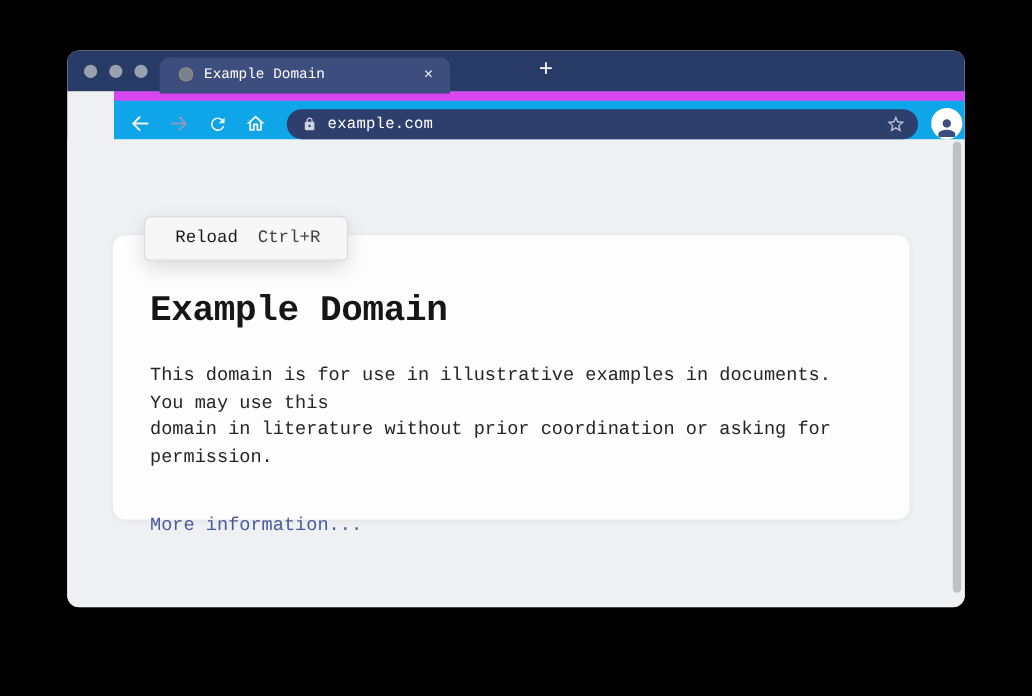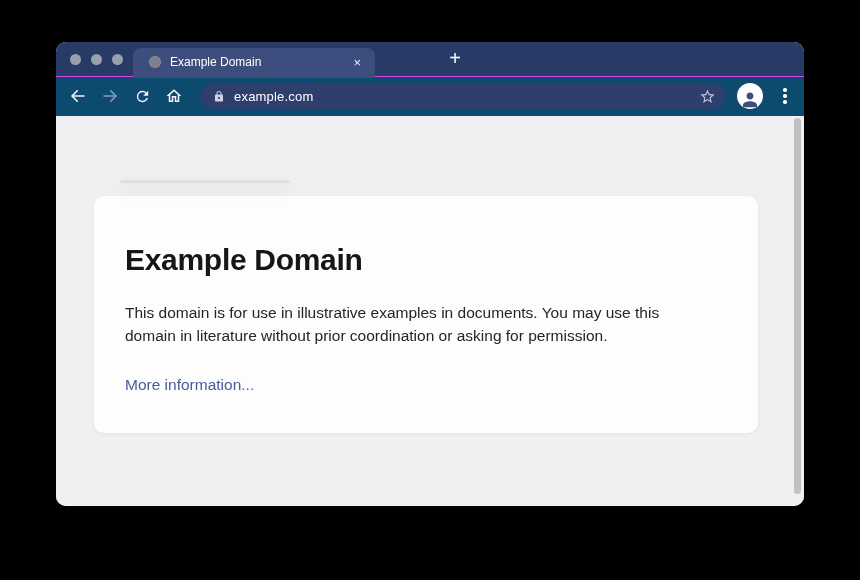--- a/index.html
+++ b/index.html
@@ -3,21 +3,21 @@
 <meta charset="utf-8">
 <style>
   html,body{margin:0;padding:0;}
   body{
     width:860px;height:580px;background:#000;position:relative;overflow:hidden;
     font-family:"Liberation Sans","DejaVu Sans",sans-serif;
     -webkit-font-smoothing:antialiased;
   }
   .window{
     position:absolute;left:56px;top:42px;width:748px;height:464px;
-    border-radius:10px;overflow:hidden;background:#eef0f1;
+    border-radius:10px;overflow:hidden;background:#eef0f1;font-family:Liberation Mono, monospace;
   }
   
   .tabstrip{height:34px;background:#283a66;position:relative;z-index:3;}
   .traffic{position:absolute;left:14px;top:12px;display:flex;gap:10px;}
   .light{width:11px;height:11px;border-radius:50%;background:#99a1ae;}
   .tab{
     position:absolute;left:77px;bottom:-2px;width:242px;height:30px;
     background:#3d4e7e;border-radius:8px 8px 0 0;
     display:flex;align-items:center;padding:0 12px 2px 16px;box-sizing:border-box;z-index:4;
   }
@@ -26,22 +26,22 @@
     border:1px dotted #bd9d5a;box-sizing:border-box;flex:0 0 auto;
   }
   .tab-title{color:#fff;font-size:12px;margin-left:9px;flex:1;white-space:nowrap;overflow:hidden;}
   .tab-close{color:#f0f2f6;font-size:13px;line-height:13px;padding:2px;cursor:default;}
   .newtab{
     position:absolute;left:386px;top:4px;width:26px;height:26px;color:#fff;
     font-size:20px;line-height:25px;text-align:center;font-weight:300;
   }
   
   .toolbar{
-    height:40px;background:#0c4a6e;border-top:1px solid #d946ef;
-    box-sizing:border-box;position:relative;z-index:2;
+    height:40px;background:#0ea5e9;border-top:8px solid #d946ef;
+    box-sizing:border-box;position:relative;z-index:2;margin-left:39px;
   }
   .nav-btn{position:absolute;top:7px;width:24px;height:24px;display:flex;align-items:center;justify-content:center;}
   .nav-btn svg{display:block;}
   .b-back{left:10px;} .b-fwd{left:42px;} .b-reload{left:74px;} .b-home{left:106px;}
   .urlbar{
     position:absolute;left:144px;top:7px;width:526px;height:25px;border-radius:13px;
     background:#2e3f6e;display:flex;align-items:center;
     padding:0 10px 0 13px;box-sizing:border-box;
   }
   .url-text{color:#fff;font-size:13px;margin-left:9px;flex:1;letter-spacing:.2px;}
@@ -57,21 +57,21 @@
     position:absolute;right:3px;top:2px;width:7px;height:376px;
     background:#bfc1c3;border-radius:4px;
   }
   .card{
     position:absolute;left:38px;top:80px;width:664px;height:237px;background:#fdfdfe;
     border-radius:10px;box-shadow:0 1px 4px rgba(0,0,0,.05);
     box-sizing:border-box;padding:47px 40px 0 31px;
   }
   .card h1{margin:0;font-size:30px;font-weight:700;color:#161616;letter-spacing:-.3px;}
   .card p{
-    margin:25px 0 0;font-size:15.5px;line-height:22.5px;color:#242528;
+    margin:25px 0 8px;font-size:15.5px;line-height:22.5px;color:#242528;
     white-space:pre-line;width:600px;
   }
   .card a{display:inline-block;margin-top:29px;font-size:15.5px;color:#4a5a9b;text-decoration:none;}
   
   .menu{
     position:absolute;left:64px;top:64px;width:170px;background:#f7f7f8;
     border:1px solid #dcdcde;border-radius:6px;box-shadow:0 6px 16px rgba(0,0,0,.13);
     overflow:hidden;box-sizing:border-box;
   }
   .menu-item{
@@ -149,19 +149,23 @@
 
   <div class="page">
     <div class="card">
       <h1>Example Domain</h1>
       <p>This domain is for use in illustrative examples in documents. You may use this
 domain in literature without prior coordination or asking for permission.</p>
       <a href="#">More information...</a>
     </div>
 
     <div class="menu">
+      <div class="menu-item">
+        <span>Reload</span>
+        <span class="shortcut">Ctrl+R</span>
+      </div>
       <div class="menu-divider"></div>
     </div>
 
     <div class="scroll-thumb"></div>
   </div>
 
 </div>
 
 </body></html>

